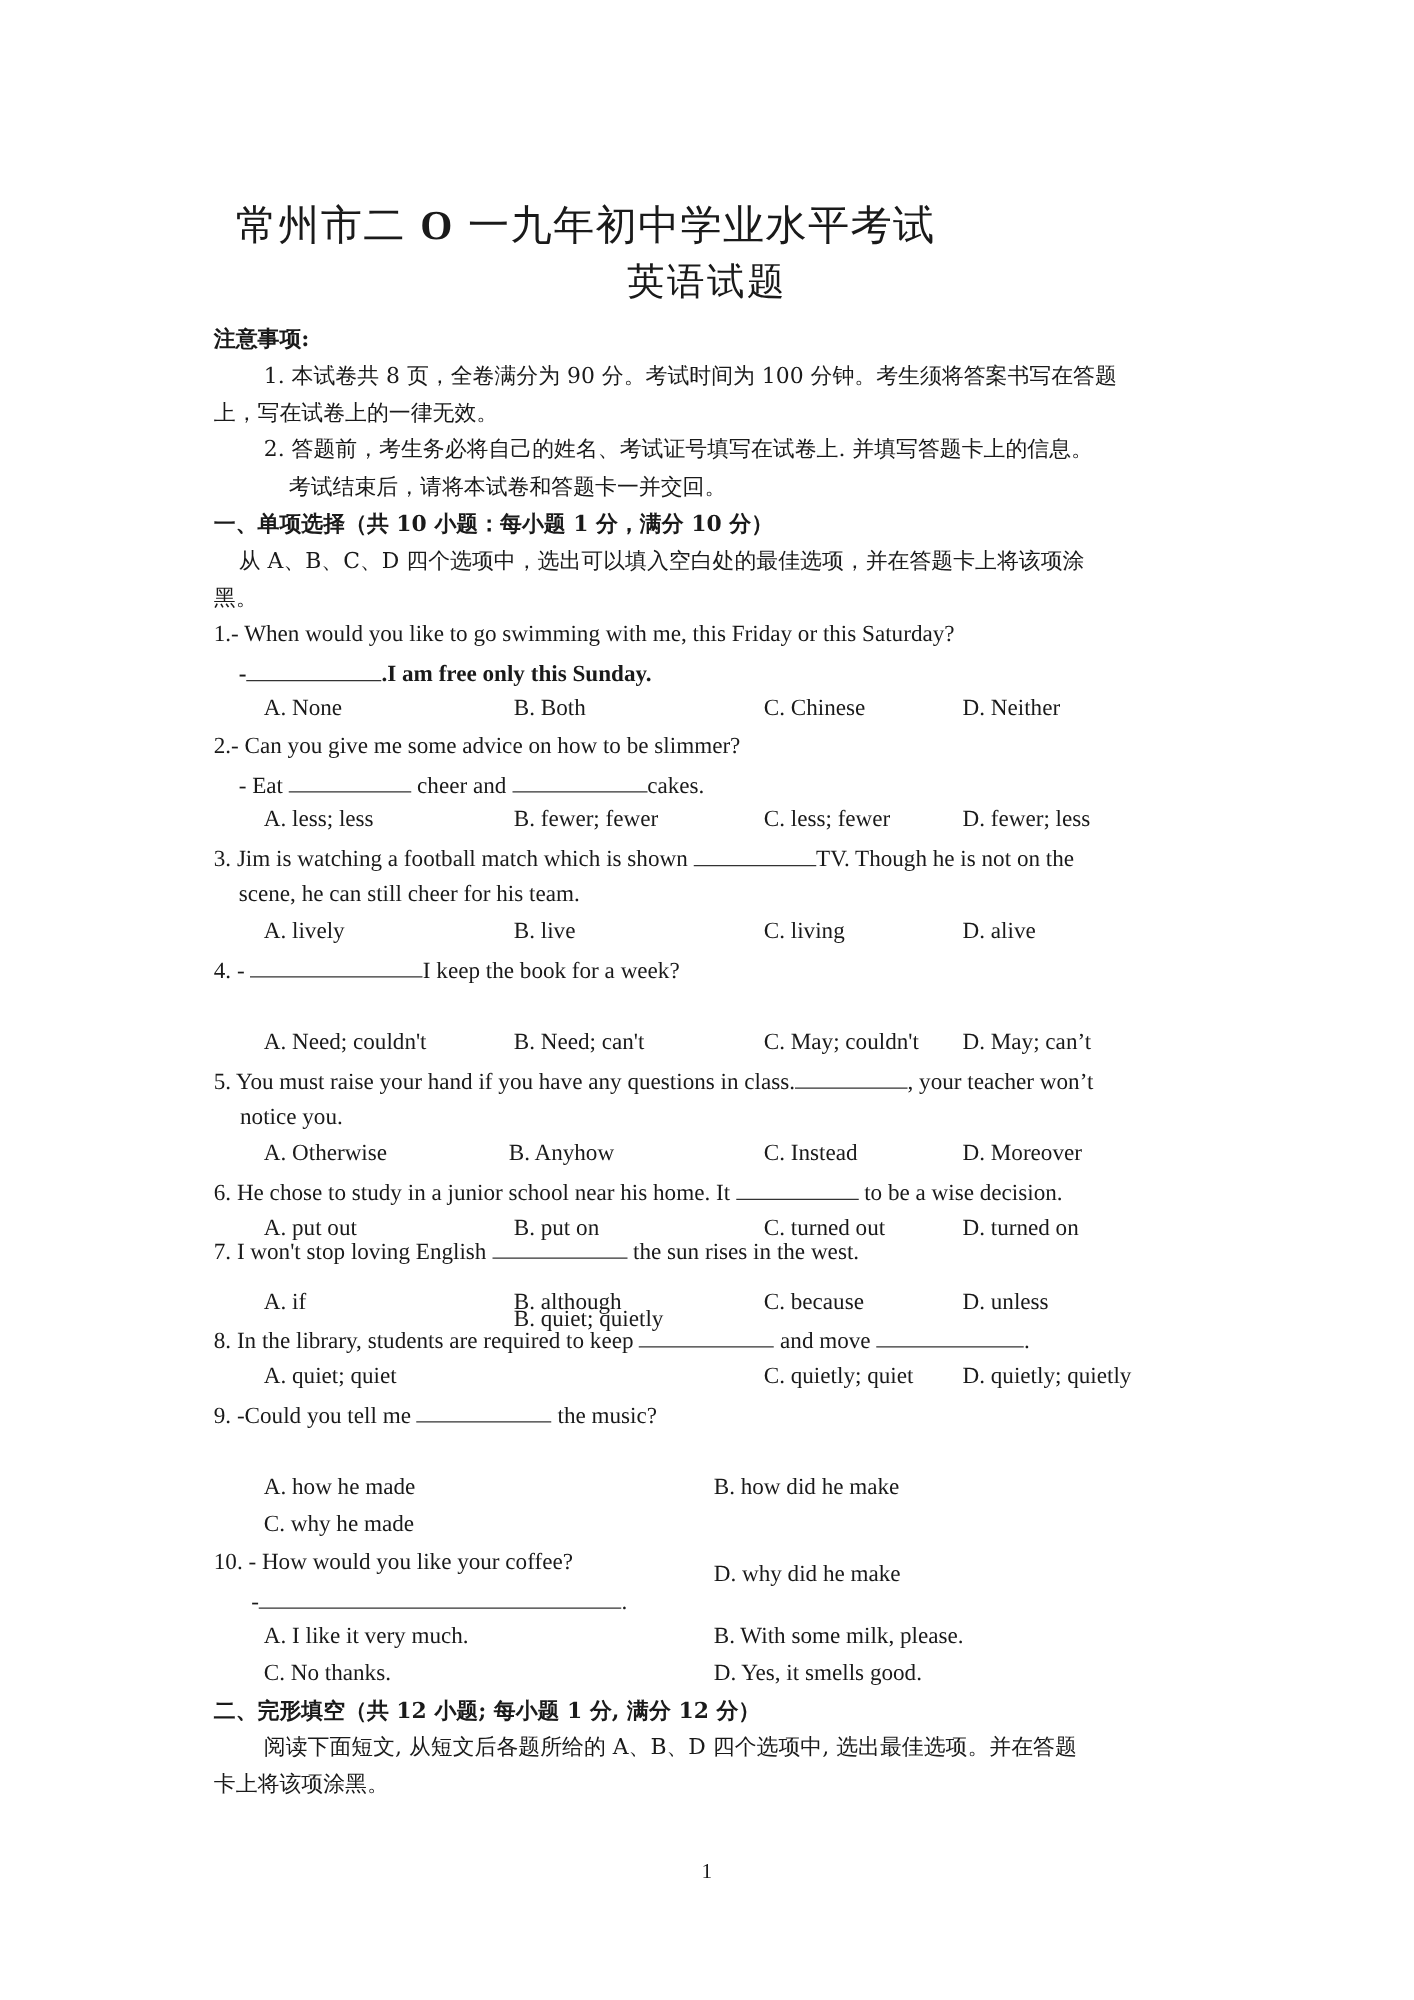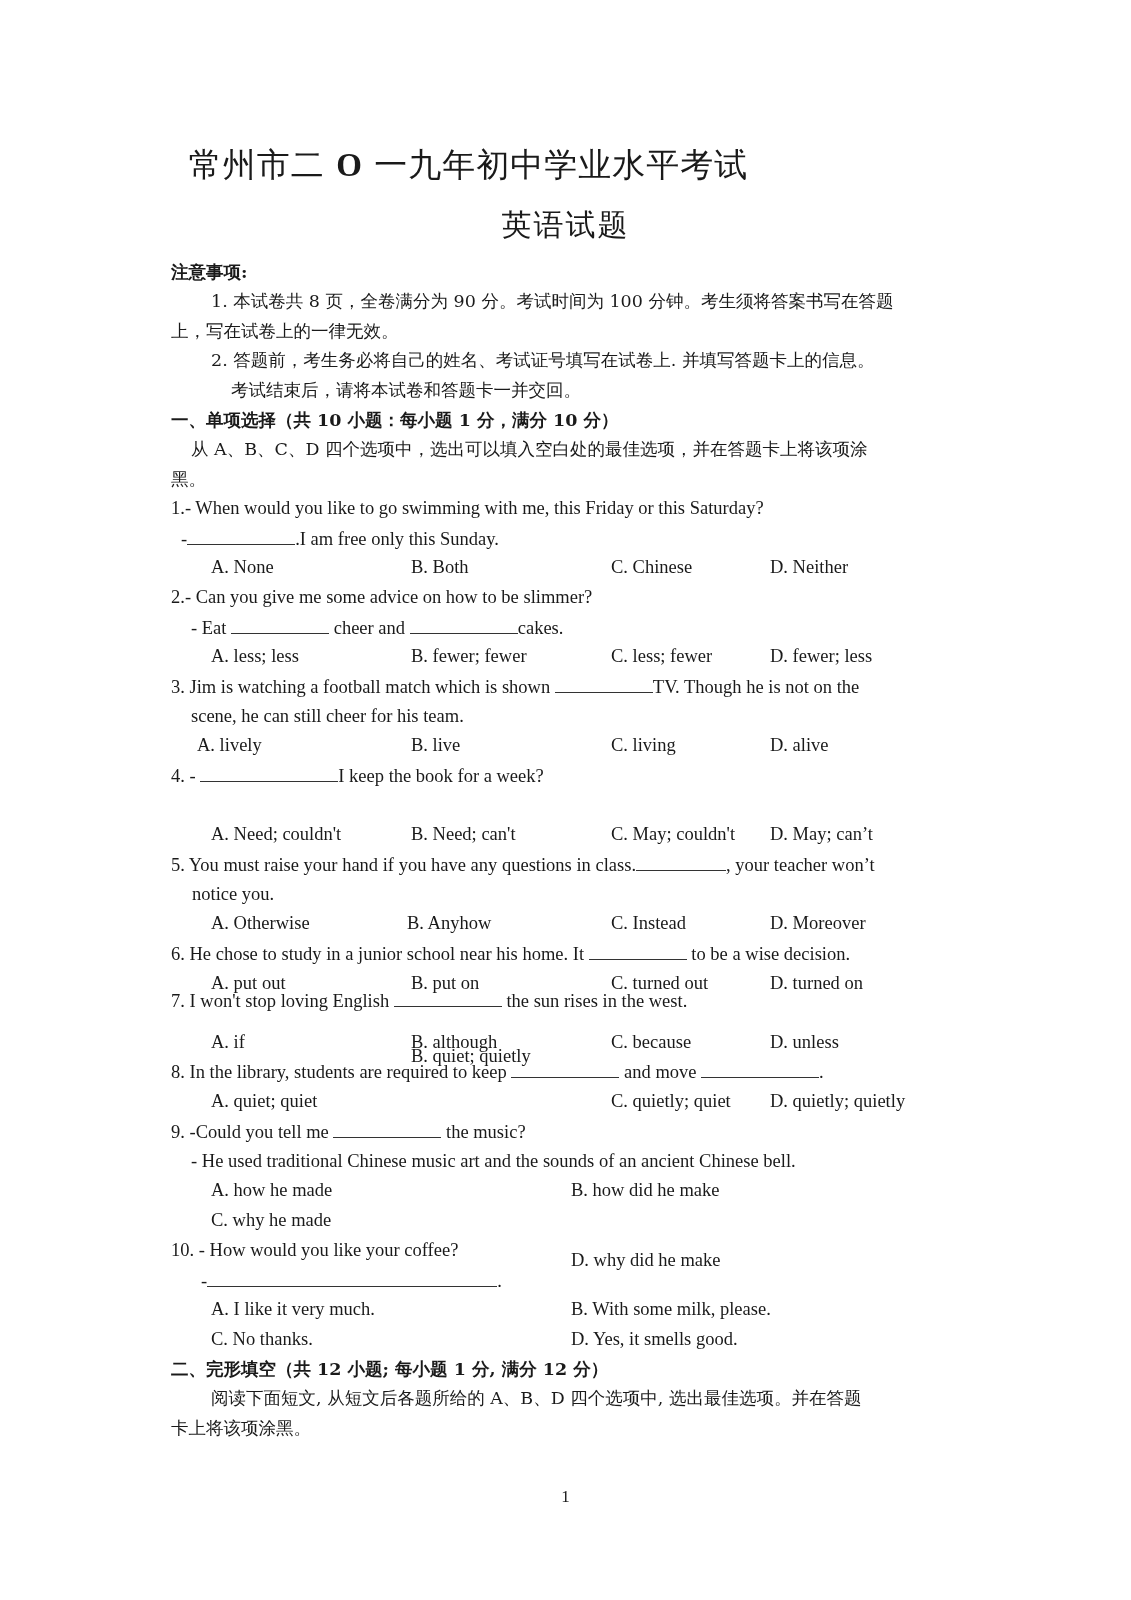--- a/index.html
+++ b/index.html
@@ -1,19 +1,19 @@
 <!DOCTYPE html>
 <html><head>
 <meta charset="utf-8">
 <style>
   html, body { margin: 0; padding: 0; background: #ffffff; }
   body { width: 1131px; height: 1600px; position: relative; overflow: hidden;
          font-family: "Liberation Serif", "DejaVu Serif", serif; color: #1a1a1a; }
   .page { position: absolute; left: 0; top: 0; width: 1131px; height: 1600px; background: #fff; }
-  .title1 { position: absolute; left: 0; width: 937px; top: 143px; text-align: center;
+  .title1 { position: absolute; left: 0; width: 937px; top: 158px; text-align: center;
             font-size: 33px; letter-spacing: 1px; font-family: "DejaVu Serif", serif; }
   .title1 b { font-family: "Liberation Serif", serif; font-weight: bold; }
   .title2 { position: absolute; left: 0; width: 1131px; top: 205px; text-align: center;
             font-size: 30px; letter-spacing: 2px; font-family: "DejaVu Serif", serif; }
   .line { position: absolute; font-size: 18.5px; white-space: nowrap; line-height: 24px; }
   .cn { font-family: "DejaVu Serif", serif; font-size: 17.5px; }
   .bold { font-weight: bold; }
   .opt { position: absolute; font-size: 18.5px; white-space: nowrap; line-height: 24px; }
   .blank { display: inline-block; border-bottom: 1px solid #333; height: 18px; vertical-align: baseline; }
   .pagenum { position: absolute; left: 0; width: 1131px; top: 1487px; text-align: center; font-size: 17px; }
@@ -30,36 +30,36 @@
   <div class="line cn" style="left:211px; top:289px;">1. 本试卷共 8 页，全卷满分为 90 分。考试时间为 100 分钟。考生须将答案书写在答题</div>
   <div class="line cn" style="left:171px; top:319px;">上，写在试卷上的一律无效。</div>
   <div class="line cn" style="left:211px; top:348px;">2. 答题前，考生务必将自己的姓名、考试证号填写在试卷上. 并填写答题卡上的信息。</div>
   <div class="line cn" style="left:231px; top:378px;">考试结束后，请将本试卷和答题卡一并交回。</div>
 
   <div class="line cn bold" style="left:171px; top:408px;">一、单项选择（共 10 小题：每小题 1 分，满分 10 分）</div>
   <div class="line cn" style="left:191px; top:437px;">从 A、B、C、D 四个选项中，选出可以填入空白处的最佳选项，并在答题卡上将该项涂</div>
   <div class="line cn" style="left:171px; top:467px;">黑。</div>
 
   <div class="line" style="left:171px; top:496px;"><span>1.</span><span>- When would you like to go swimming with me, this Friday or this Saturday?</span></div>
-  <div class="line" style="left:181px; top:526px;"><span>-</span><span class="blank" style="width:108px"></span><span>.I am free only this Sunday.</span></div>
+  <div class="line" style="left:191px; top:526px;font-weight:bold;"><span>-</span><span class="blank" style="width:108px"></span><span>.I am free only this Sunday.</span></div>
   <div class="opt" style="left:211px; top:555px;">A. None</div>
   <div class="opt" style="left:411px; top:555px;">B. Both</div>
   <div class="opt" style="left:611px; top:555px;">C. Chinese</div>
   <div class="opt" style="left:770px; top:555px;">D. Neither</div>
 
   <div class="line" style="left:171px; top:585px;"><span>2.</span><span>- Can you give me some advice on how to be slimmer?</span></div>
   <div class="line" style="left:191px; top:615px;"><span>- Eat</span> <span class="blank" style="width:98px"></span> <span>cheer and</span> <span class="blank" style="width:108px"></span><span>cakes.</span></div>
   <div class="opt" style="left:211px; top:644px;">A. less; less</div>
   <div class="opt" style="left:411px; top:644px;">B. fewer; fewer</div>
   <div class="opt" style="left:611px; top:644px;">C. less; fewer</div>
   <div class="opt" style="left:770px; top:644px;">D. fewer; less</div>
 
   <div class="line" style="left:171px; top:674px;"><span>3.</span> <span>Jim is watching a football match which is shown</span> <span class="blank" style="width:98px"></span><span>TV. Though he is not on the</span></div>
   <div class="line" style="left:191px; top:704px;">scene, he can still cheer for his team.</div>
-  <div class="opt" style="left:197px; top:733px;">A. lively</div>
+  <div class="opt" style="left:211px; top:733px;">A. lively</div>
   <div class="opt" style="left:411px; top:733px;">B. live</div>
   <div class="opt" style="left:611px; top:733px;">C. living</div>
   <div class="opt" style="left:770px; top:733px;">D. alive</div>
 
   <div class="line" style="left:171px; top:763px;"><span>4.</span> <span>-</span> <span class="blank" style="width:138px"></span><span>I keep the book for a week?</span></div>
   <div class="opt" style="left:211px; top:822px;">A. Need; couldn't</div>
   <div class="opt" style="left:411px; top:822px;">B. Need; can't</div>
   <div class="opt" style="left:611px; top:822px;">C. May; couldn't</div>
   <div class="opt" style="left:770px; top:822px;">D. May; can’t</div>
 
@@ -82,21 +82,20 @@
   <div class="opt" style="left:611px; top:1030px;">C. because</div>
   <div class="opt" style="left:770px; top:1030px;">D. unless</div>
 
   <div class="line" style="left:171px; top:1059px;"><span>8.</span> <span>In the library, students are required to keep</span> <span class="blank" style="width:108px"></span> <span>and move</span> <span class="blank" style="width:118px"></span><span>.</span></div>
   <div class="opt" style="left:211px; top:1089px;">A. quiet; quiet</div>
   <div class="opt" style="left:411px; top:1044px;">B. quiet; quietly</div>
   <div class="opt" style="left:611px; top:1089px;">C. quietly; quiet</div>
   <div class="opt" style="left:770px; top:1089px;">D. quietly; quietly</div>
 
   <div class="line" style="left:171px; top:1119px;"><span>9.</span> <span>-Could you tell me</span> <span class="blank" style="width:108px"></span> <span>the music?</span></div>
-  <div class="line" style="left:191px; top:1149px;">- He used traditional Chinese music art and the sounds of an ancient Chinese bell.</div>
   <div class="opt" style="left:211px; top:1178px;">A. how he made</div>
   <div class="opt" style="left:571px; top:1178px;">B. how did he make</div>
   <div class="opt" style="left:211px; top:1208px;">C. why he made</div>
   <div class="opt" style="left:571px; top:1208px;margin-top:40px;">D. why did he make</div>
 
   <div class="line" style="left:171px; top:1238px;"><span>10.</span> <span>- How would you like your coffee?</span></div>
   <div class="line" style="left:201px; top:1268px;"><span>-</span><span class="blank" style="width:290px"></span><span>.</span></div>
   <div class="opt" style="left:211px; top:1297px;">A. I like it very much.</div>
   <div class="opt" style="left:571px; top:1297px;">B. With some milk, please.</div>
   <div class="opt" style="left:211px; top:1327px;">C. No thanks.</div>

